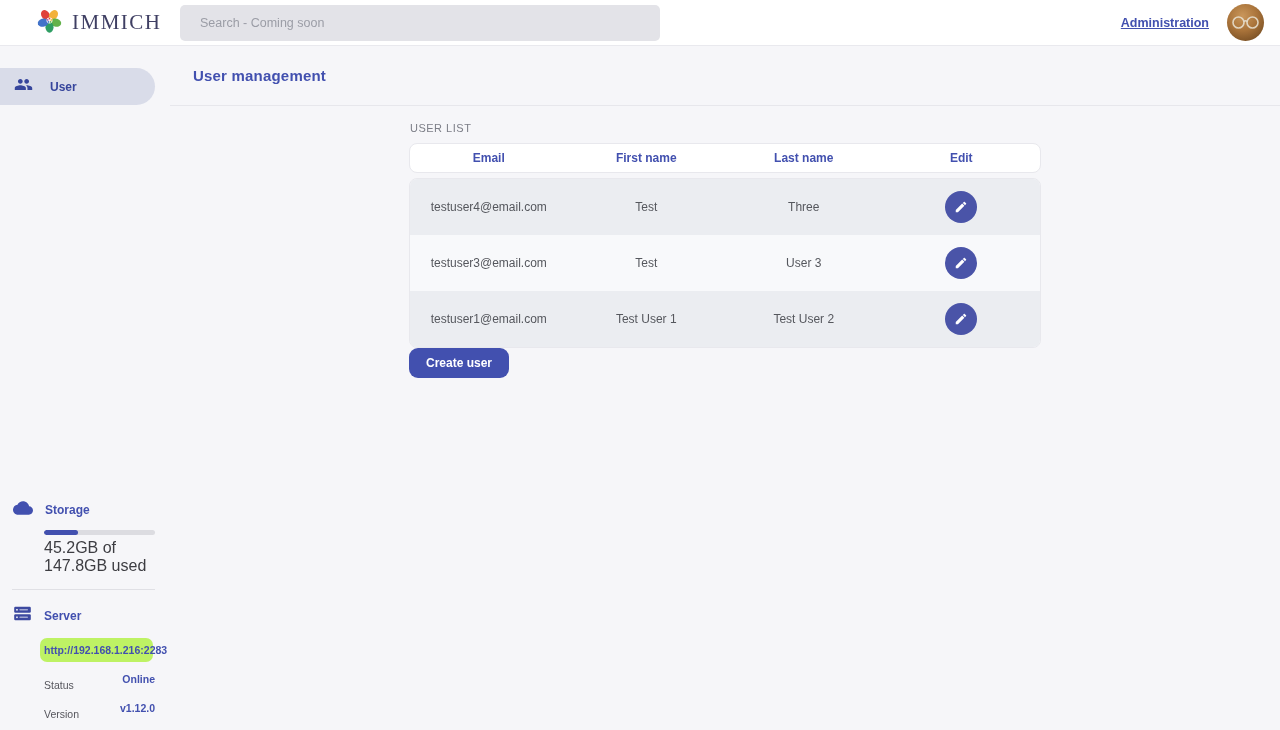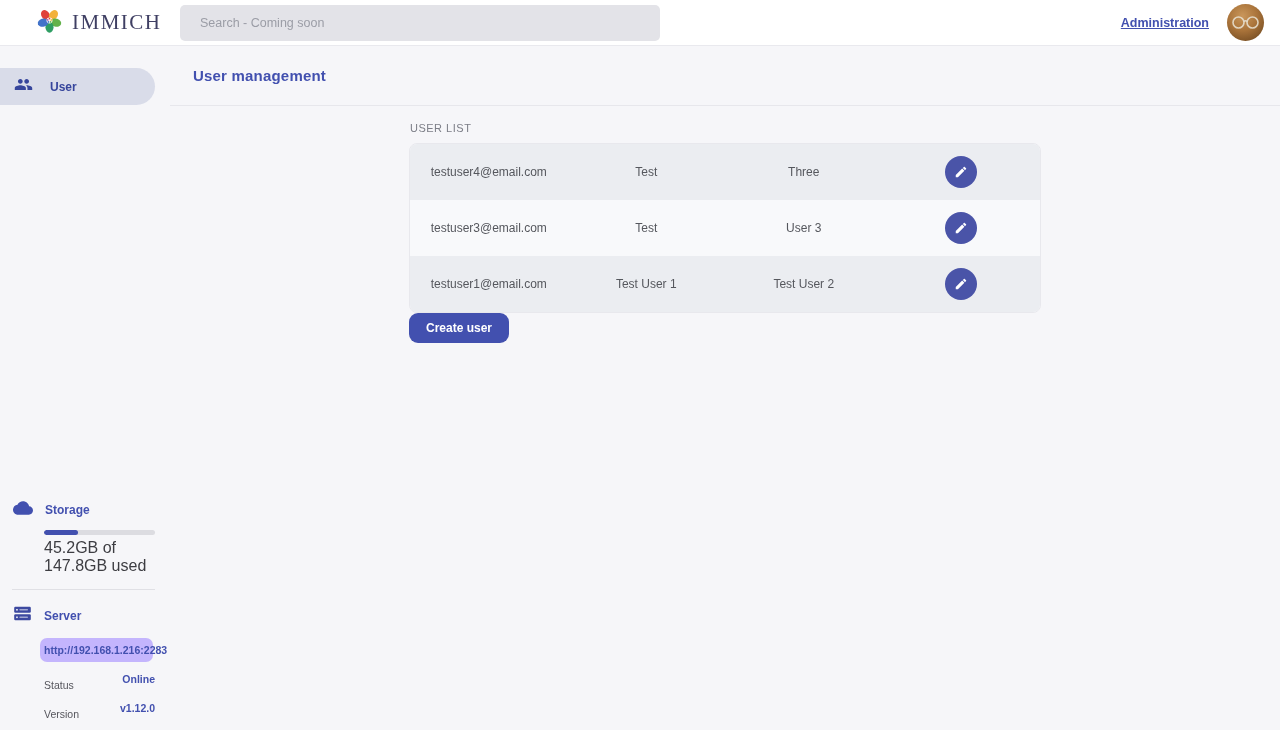--- a/index.html
+++ b/index.html
@@ -52,21 +52,21 @@
   .nav-label { font-size:12px; font-weight:600; color:#36459c; }
 
   .sidebar-bottom { position:absolute; left:0; bottom:10px; width:170px; }
   .widget-head { display:flex; align-items:center; gap:12px; padding-left:13px; }
   .widget-title { font-size:12px; font-weight:700; color:#4250af; }
   .progress-track { margin:8px 15px 0 44px; height:5px; background:#dcdce1; border-radius:3px; overflow:hidden; }
   .progress-fill { height:100%; background:#4250af; border-radius:3px; width:30%; }
   .storage-caption { margin:4px 0 0 44px; font-size:16px; color:#3d3d42; }
   .divider { border-top:1px solid #e0e0e5; margin:14px 15px 14px 12px; }
   .server-url-pill {
-    margin:11px 17px 0 40px; background:#c4b5fd; border-radius:7px;
+    margin:11px 17px 0 40px; background:#bef264; border-radius:7px;
     padding:6px 4px; text-align:center; font-size:10.5px; font-weight:700; color:#4250af;
     white-space:nowrap;
   }
   .kv { display:flex; justify-content:space-between; margin:11px 15px 0 44px; font-size:10.5px; }
   .kv-key { color:#55555c;margin-top:6px; }
   .kv-val { color:#4250af; font-weight:700; }
 
   
   .page-header { height:60px; border-bottom:1px solid #e7e7ec; display:flex; align-items:center; padding-left:23px; flex-shrink:0; }
   .page-title { font-size:15px; font-weight:600; color:#4250af; letter-spacing:0.2px; }
@@ -197,20 +197,26 @@
     </div>
 
     <div class="main">
       <div class="page-header">
         <span class="page-title">User management</span>
       </div>
 
       <div class="main-content">
         <div class="section-title">USER LIST</div>
 
+        <div class="table-header">
+          <span>Email</span>
+          <span>First name</span>
+          <span>Last name</span>
+          <span>Edit</span>
+        </div>
 
         <div class="table-body">
           <div class="table-row">
             <span>testuser4@email.com</span>
             <span>Test</span>
             <span>Three</span>
             <span>
               <button class="edit-btn">
                 <svg viewBox="0 0 24 24" width="14" height="14" fill="#ffffff">
                   <path d="M3 17.25V21h3.75L17.81 9.94l-3.75-3.75L3 17.25zM20.71 7.04c.39-.39.39-1.02 0-1.41l-2.34-2.34c-.39-.39-1.02-.39-1.41 0l-1.83 1.83 3.75 3.75 1.83-1.83z"></path>

